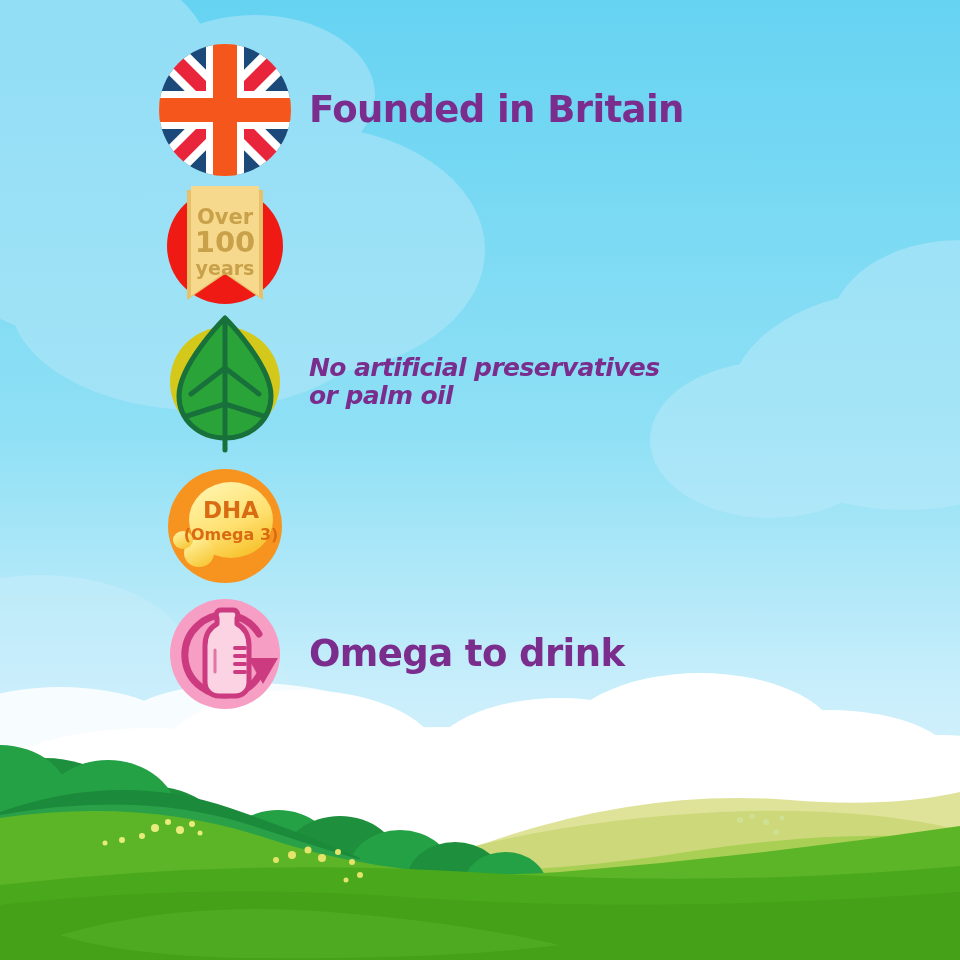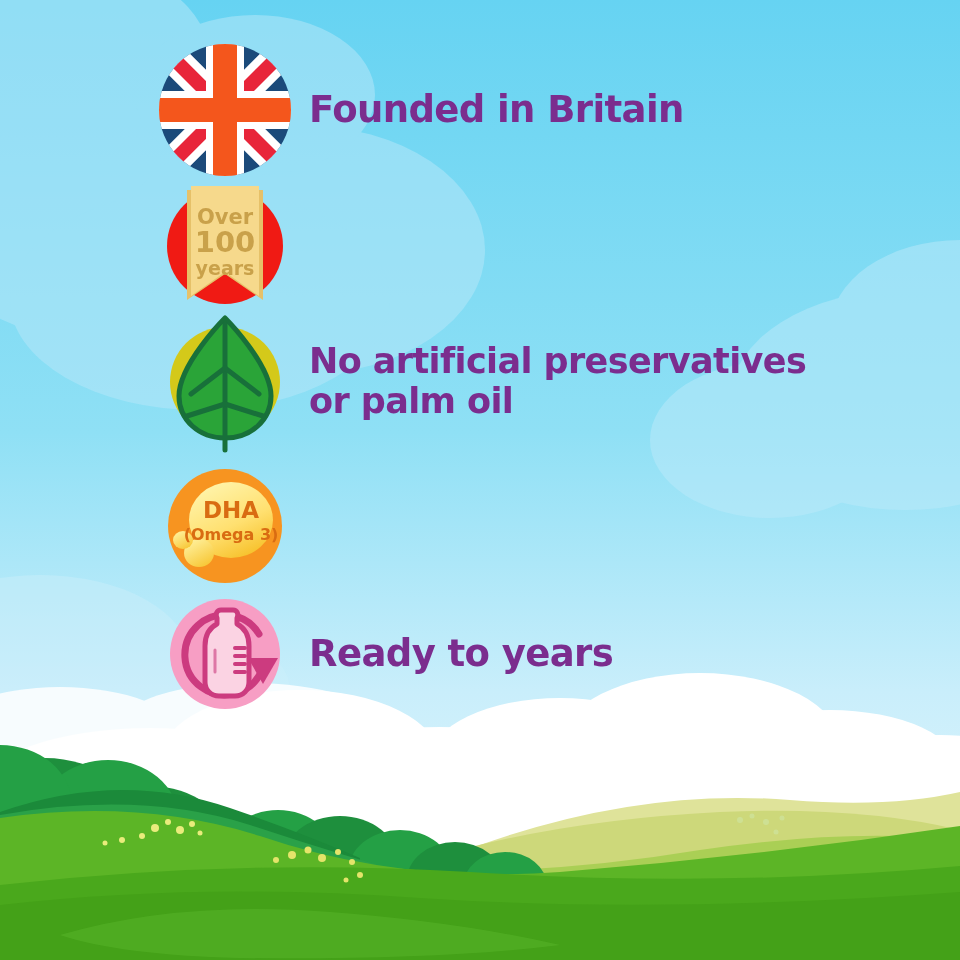--- a/index.html
+++ b/index.html
@@ -51,22 +51,23 @@
     margin-left: 14px;
     color: #7b2d8e;
     font-family: "DejaVu Sans", sans-serif;
     font-size: 37px;
     font-weight: bold;
     line-height: 1.14;
     letter-spacing: -0.6px;
     white-space: pre-line;
   }
   .feature-text.two-line {
-    font-size: 35px;
+    font-size: 25px;
     line-height: 1.13;
+    font-style: italic;
   }
 </style>
 </head>
 <body>
 
 <div id="stage">
 
   <svg id="bg-svg" viewBox="0 0 960 960">
     <defs>
       <linearGradient id="skyGrad" x1="0" y1="0" x2="0" y2="1">
@@ -246,17 +247,17 @@
           <circle cx="70" cy="70" r="55" fill="#f79ec4"></circle>
           <path d="M104 50 A40 40 0 1 0 106 88" fill="none" stroke="#cc3b7f" stroke-width="7" stroke-linecap="round"></path>
           <path d="M93 74 L123 74 L108 100 Z" fill="#cc3b7f"></path>
           <path d="M66 26 C62 26 60 30 62 34 L62 40 C54 44 50 52 50 62 L50 98
                    C50 106 56 112 64 112 L80 112 C88 112 94 106 94 98 L94 62
                    C94 52 90 44 82 40 L82 34 C84 30 82 26 78 26 Z" fill="#fbd3e3" stroke="#cc3b7f" stroke-width="5" stroke-linejoin="round"></path>
           <path d="M80 72 L90 72 M80 80 L90 80 M80 88 L90 88 M80 64 L90 64" stroke="#cc3b7f" stroke-width="4" stroke-linecap="round"></path>
           <path d="M60 66 L60 88" stroke="#cc3b7f" stroke-width="3" stroke-linecap="round" opacity="0.6"></path>
         </svg>
       </div>
-      <div class="feature-text">Ready to years</div>
+      <div class="feature-text">Omega to drink</div>
     </div>
 
   </div>
 </div>
 
 </body></html>

